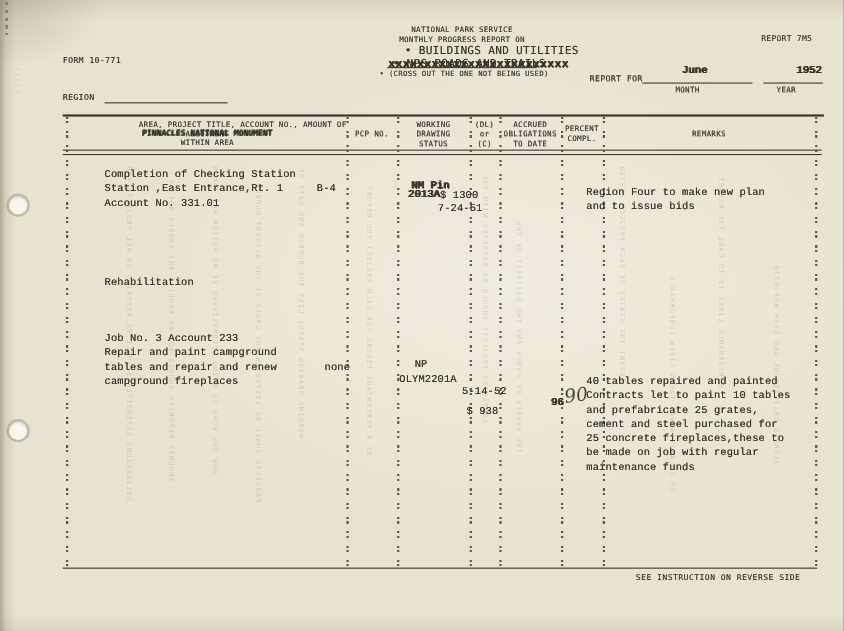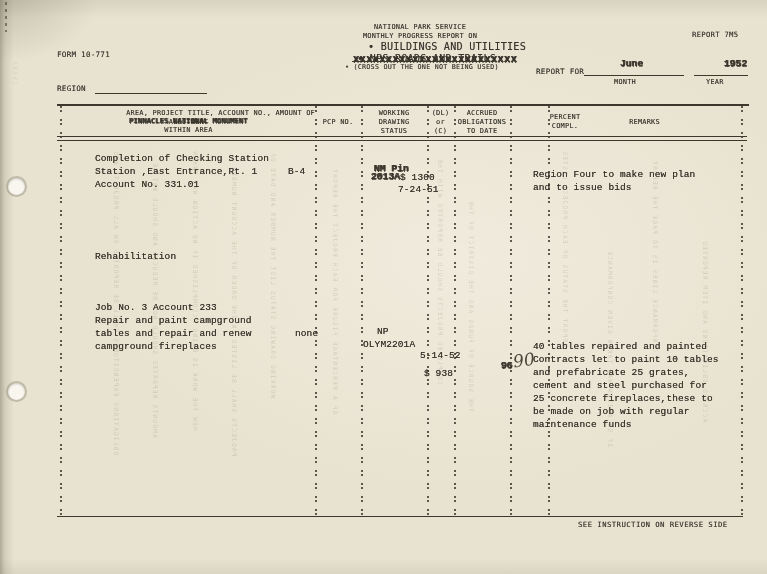--- a/index.html
+++ b/index.html
@@ -116,21 +116,21 @@
   <div class="abs pp pph center" style="left:315px;top:118px;width:46px;">PCP NO.</div>
   <div class="abs pp pph center" style="left:361px;top:109px;width:66px;">WORKING
 DRAWING
 STATUS</div>
   <div class="abs pp pph center" style="left:427px;top:109px;width:27px;">(DL)
 or
 (C)</div>
   <div class="abs pp pph center" style="left:454px;top:109px;width:56px;">ACCRUED
 OBLIGATIONS
 TO DATE</div>
-  <div class="abs pp pph center" style="left:510px;top:113px;width:38px;margin-left:36px;">PERCENT
+  <div class="abs pp pph center" style="left:510px;top:113px;width:38px;">PERCENT
 COMPL.</div>
   <div class="abs pp pph center" style="left:548px;top:118px;width:193px;">REMARKS</div>
 
   <div class="abs typed" style="left:95px;top:152px;">Completion of Checking Station
 Station ,East Entrance,Rt. 1
 Account No. 331.01</div>
   <div class="abs typed" style="left:288px;top:165px;">B-4</div>
   <div class="abs typed ds" style="left:374px;top:162px;">NM Pin</div>
   <div class="abs typed ds" style="left:371px;top:170px;">2013A</div>
   <div class="abs typed" style="left:400px;top:171px;">$ 1300</div>

